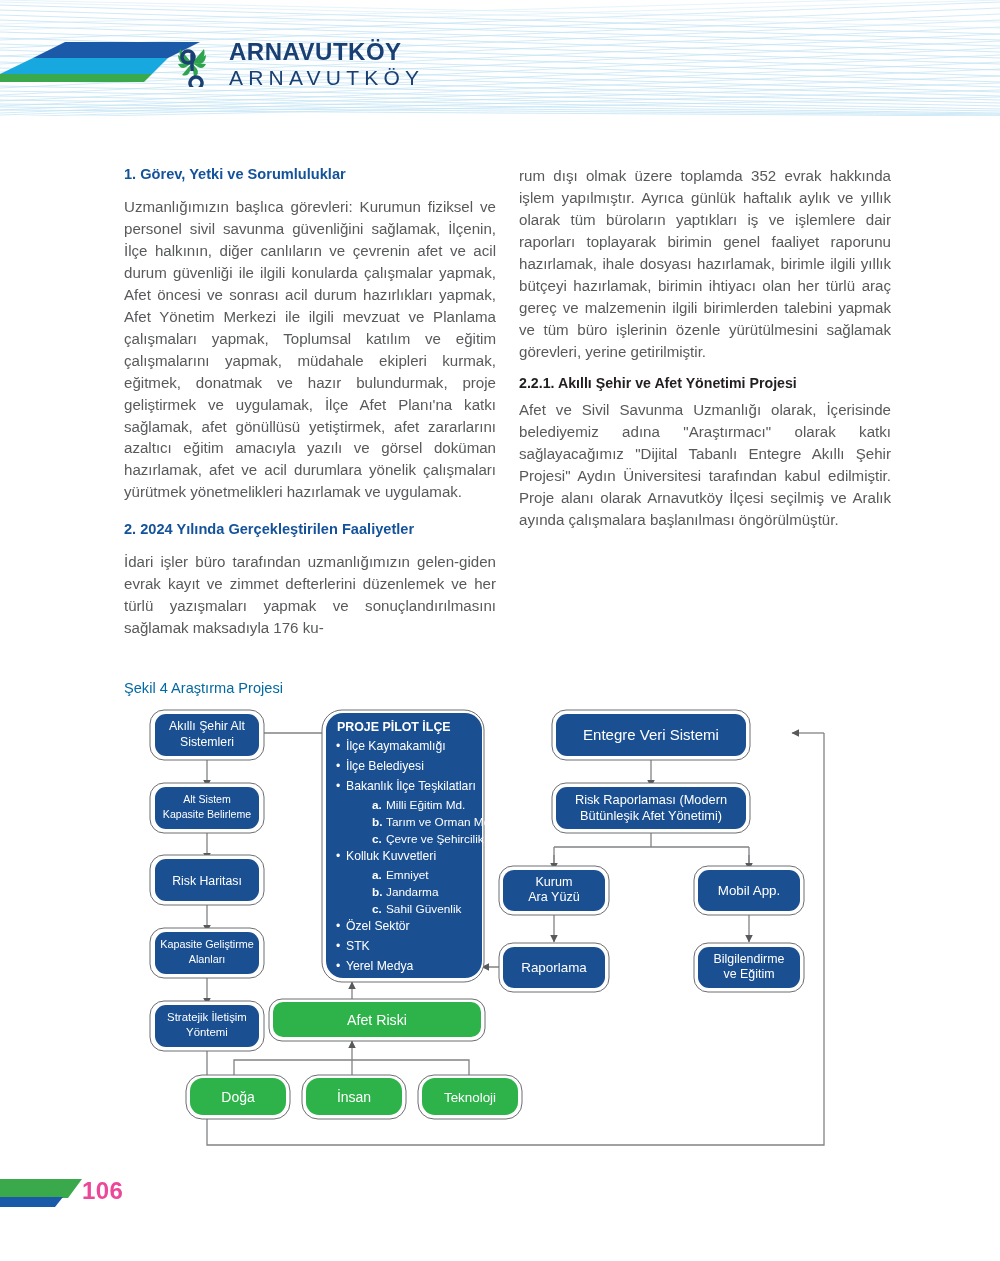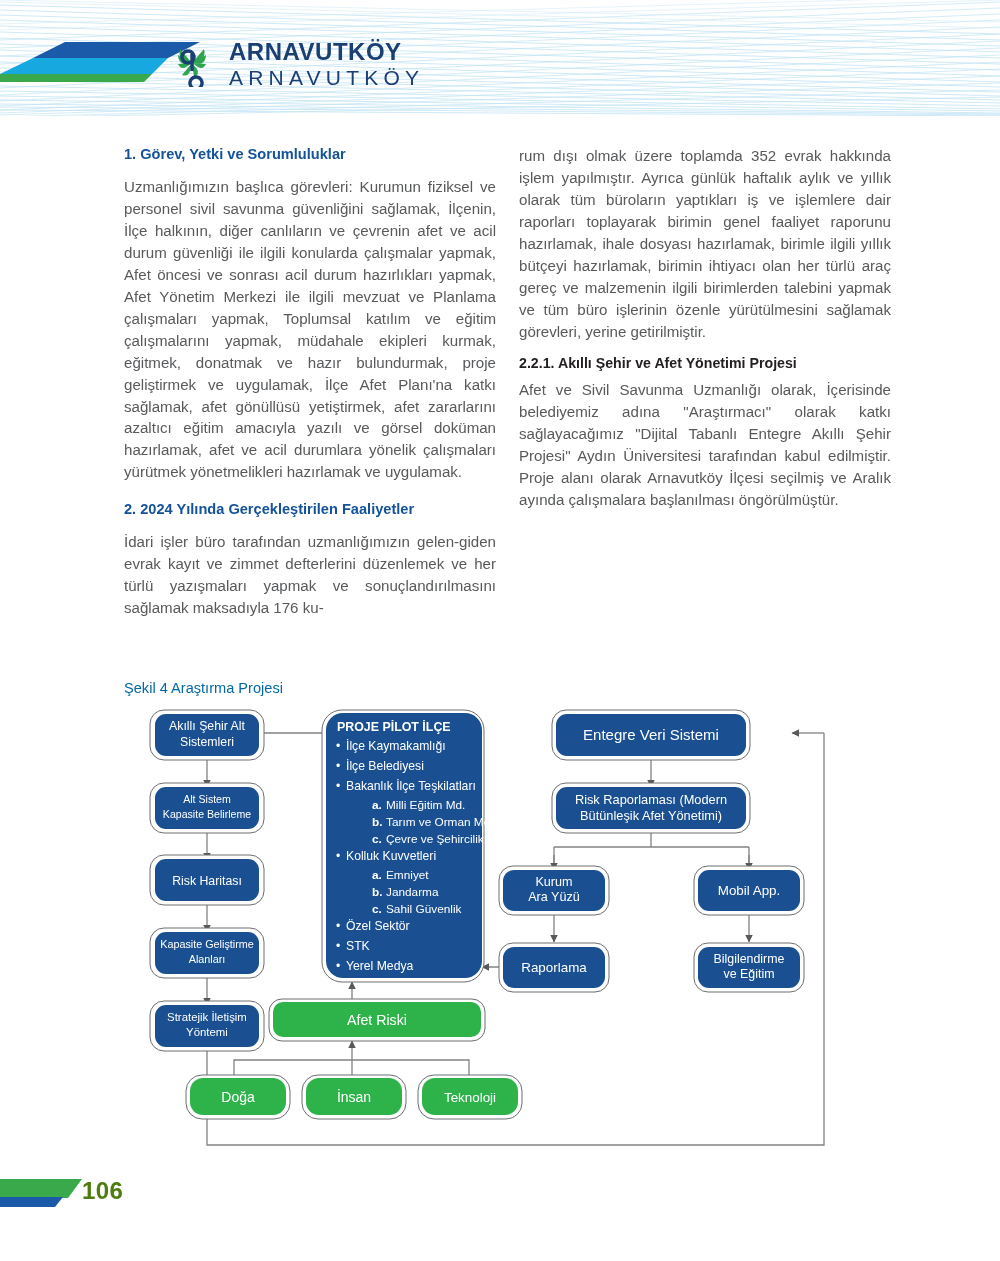--- a/index.html
+++ b/index.html
@@ -19,21 +19,21 @@
   .brand-mark { width:46px; height:46px; position:relative; }
   .brand-text { display:flex; flex-direction:column; line-height:1; }
   .brand-line1 {
     font-size:24px; font-weight:bold; color:#1a3f73; letter-spacing:0.5px;
   }
   .brand-line2 {
     font-size:21px; font-weight:400; color:#1a3f73; letter-spacing:5.2px; margin-top:3px;
   }
 
   
-  .col { position:absolute; width:372px; }
+  .col { position:absolute; width:372px;margin-top:20px; }
   .col-left { left:124px; top:145px; }
   .col-right { left:519px; top:145px; }
 
   h2.sec {
     color:#14539a; font-size:14.6px; font-weight:bold; line-height:1.3;
     margin:0 0 12px 0;
   }
   h3.sub {
     color:#231f20; font-size:14.2px; font-weight:bold; line-height:1.3;
     margin:0 0 7px 0;
@@ -52,21 +52,21 @@
     color:#0369a1; font-size:14.6px; font-weight:400;
   }
   .diagram { position:absolute; left:124px; top:705px; width:752px; height:460px; }
   .diagram svg { display:block; }
 
   
   .footer-green { position:absolute; left:0; top:1179px; width:82px; height:19px; }
   .footer-blue  { position:absolute; left:0; top:1197px; width:63px; height:10px; }
   .page-num {
     position:absolute; left:82px; top:1177px;
-    color:#4d7c0f; font-size:24px; font-weight:bold; letter-spacing:0.4px;
+    color:#ec4899; font-size:24px; font-weight:bold; letter-spacing:0.4px;
   }
 </style>
 </head>
 <body>
 
 <div class="page">
 
   <div class="header">
     <svg class="header-pattern" width="1000" height="122" viewBox="0 0 1000 122" preserveAspectRatio="none">
       <g stroke="#bfe2f4" stroke-width="0.8" fill="none" opacity="0.95">

